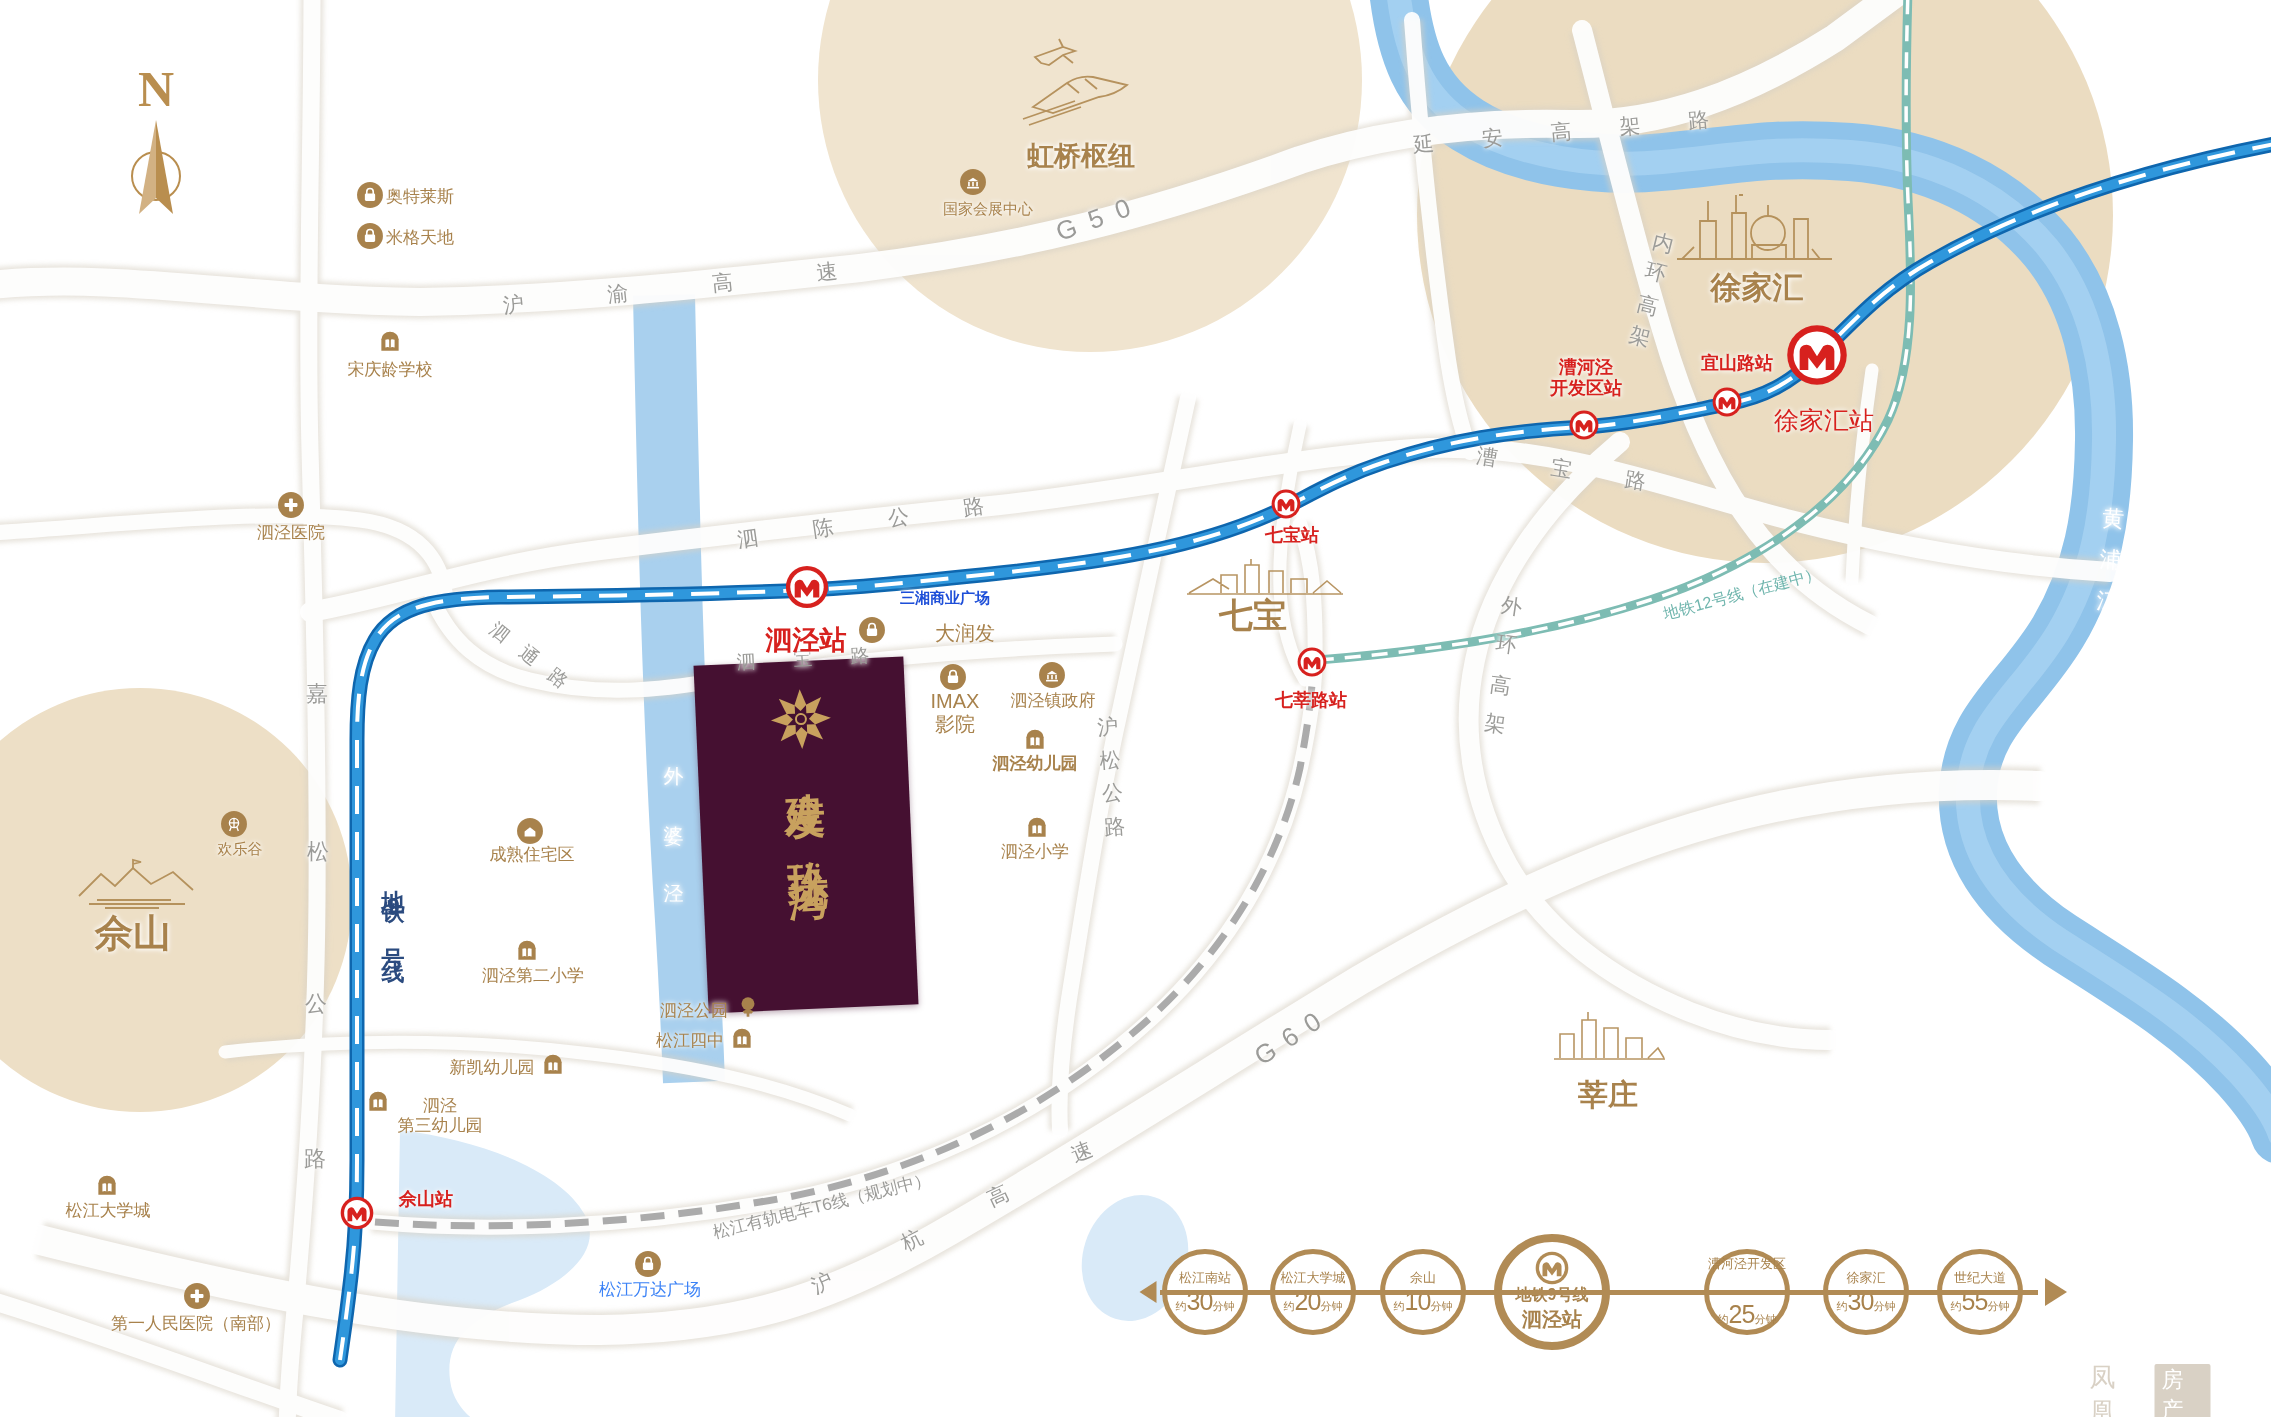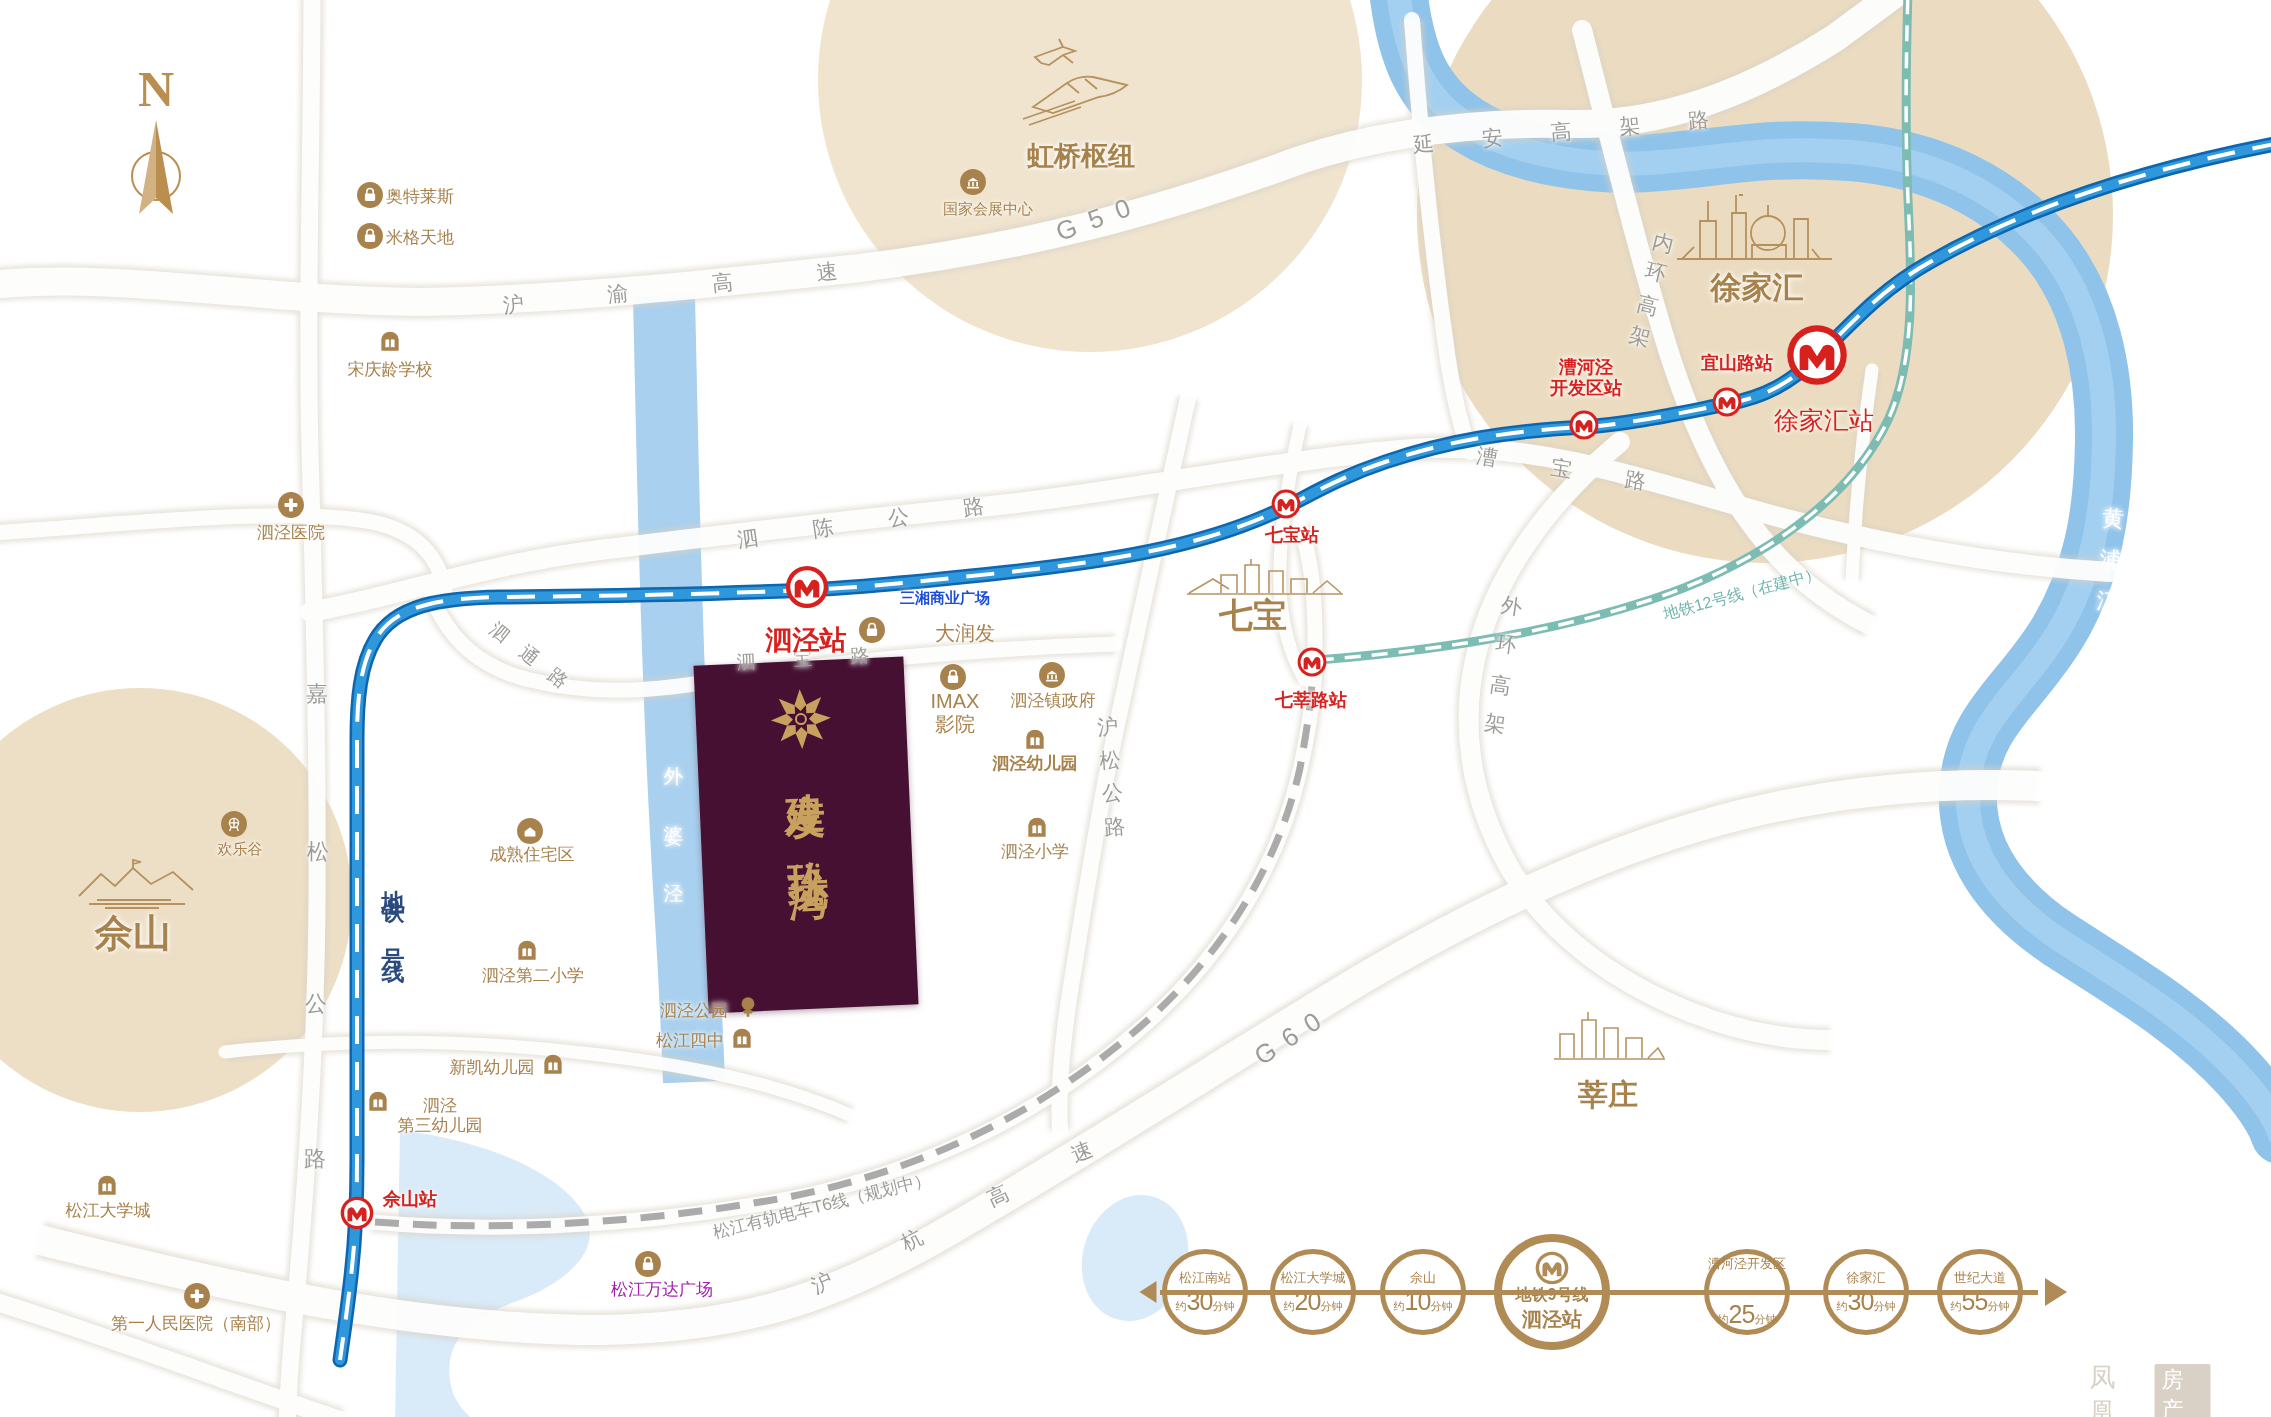--- a/index.html
+++ b/index.html
@@ -304,21 +304,21 @@
           <use href="#m-logo"></use>
         </svg></div>
       <div class="lb" style="left: 1737px; top: 363px; font-size: 18px; color: rgb(215, 33, 30); font-weight: 700; transform: translate(-50%, -50%);">宜山路站</div>
       <div class="marker" style="left: 1817px; top: 357px; color: rgb(215, 33, 30);"><svg width="62" height="62" viewBox="0 0 100 100">
           <use href="#m-logo"></use>
         </svg></div>
       <div class="lb" style="left: 1824px; top: 420px; font-size: 25px; color: rgb(215, 33, 30); font-weight: 400; transform: translate(-50%, -50%);">徐家汇站</div>
       <div class="marker" style="left: 357px; top: 1215px; color: rgb(215, 33, 30);"><svg width="34" height="34" viewBox="0 0 100 100">
           <use href="#m-logo"></use>
         </svg></div>
-      <div class="lb" style="left: 410px; top: 1199px; font-size: 18px; color: rgb(215, 33, 30); font-weight: 700; transform: translate(-50%, -50%);">佘山站</div>
+      <div class="lb" style="left: 426px; top: 1199px; font-size: 18px; color: rgb(215, 33, 30); font-weight: 700; transform: translate(-50%, -50%);">佘山站</div>
       <div class="marker" style="left: 370px; top: 197px; color: rgb(168, 130, 76);"><svg width="27" height="27" viewBox="0 0 100 100">
           <use href="#ic-bag"></use>
         </svg></div>
       <div class="lb la" style="left: 386px; top: 197px; font-size: 17px; color: rgb(168, 130, 76); font-weight: 400; transform: translate(0px, -50%);">奥特莱斯</div>
       <div class="marker" style="left: 370px; top: 238px; color: rgb(168, 130, 76);"><svg width="27" height="27" viewBox="0 0 100 100">
           <use href="#ic-bag"></use>
         </svg></div>
       <div class="lb la" style="left: 386px; top: 238px; font-size: 17px; color: rgb(168, 130, 76); font-weight: 400; transform: translate(0px, -50%);">米格天地</div>
       <div class="marker" style="left: 390px; top: 344px; color: rgb(168, 130, 76);"><svg width="27" height="27" viewBox="0 0 100 100">
           <use href="#ic-school"></use>
@@ -386,21 +386,21 @@
           <use href="#ic-school"></use>
         </svg></div>
       <div class="lb" style="left: 108px; top: 1211px; font-size: 17px; color: rgb(168, 130, 76); font-weight: 400; transform: translate(-50%, -50%);">松江大学城</div>
       <div class="marker" style="left: 197px; top: 1298px; color: rgb(168, 130, 76);"><svg width="27" height="27" viewBox="0 0 100 100">
           <use href="#ic-cross"></use>
         </svg></div>
       <div class="lb" style="left: 196px; top: 1324px; font-size: 17px; color: rgb(168, 130, 76); font-weight: 400; transform: translate(-50%, -50%);">第一人民医院（南部）</div>
       <div class="marker" style="left: 648px; top: 1266px; color: rgb(168, 130, 76);"><svg width="27" height="27" viewBox="0 0 100 100">
           <use href="#ic-bag"></use>
         </svg></div>
-      <div class="lb" style="left: 650px; top: 1290px; font-size: 17px; color: #a21caf; font-weight: 400; transform: translate(-50%, -50%); margin-left: 12px;">松江万达广场</div>
+      <div class="lb" style="left: 650px; top: 1290px; font-size: 17px; color: #3b82f6; font-weight: 400; transform: translate(-50%, -50%);">松江万达广场</div>
       <div class="tl-stop small" style="left: 1205px; top: 1292px;">
         <div class="tl-name">松江南站</div>
         <div class="tl-min">
           <span class="pre">约</span>
           <span class="num">30</span>
           <span class="post">分钟</span>
         </div>
       </div>
       <div class="tl-stop small" style="left: 1313px; top: 1292px;">
         <div class="tl-name">松江大学城</div>

